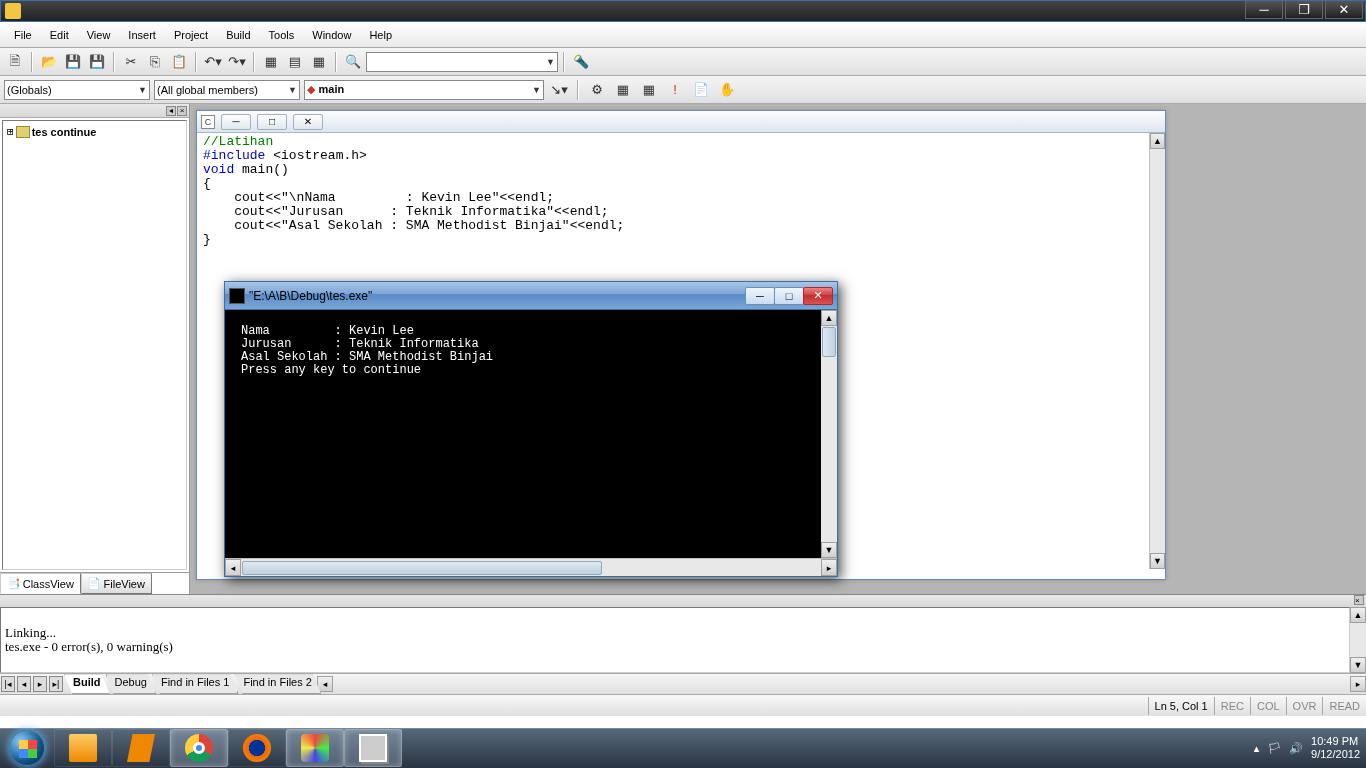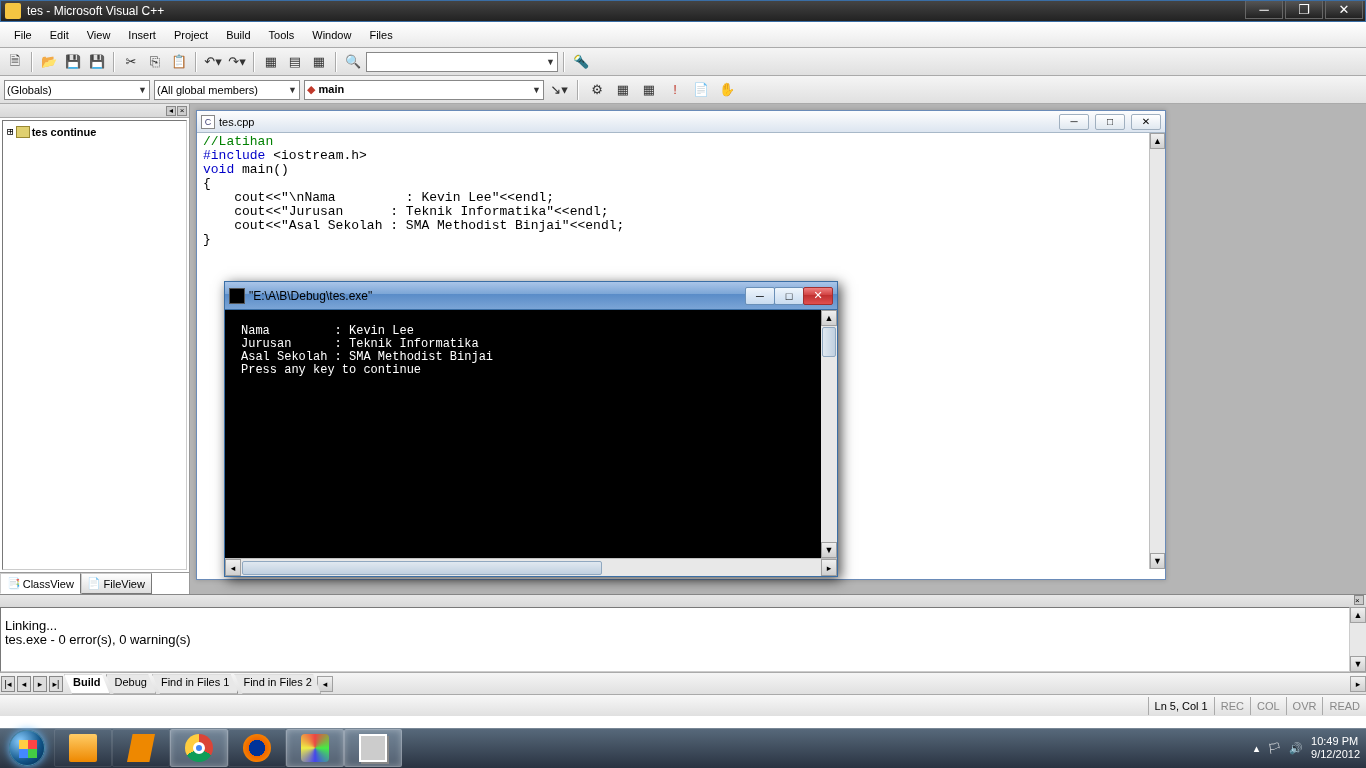--- a/index.html
+++ b/index.html
@@ -71,21 +71,21 @@
 .console-hs { height: 18px; background: #e8e8e8; display:flex; border-top:1px solid #c0c0c0; }
 .console-hs .sb-btn { width: 16px; background: linear-gradient(#f0f0f0,#d0d0d0); border: 1px solid #a0a0a0; display:flex;align-items:center;justify-content:center;font-size:9px; }
 .console-hs .hs-track { flex:1; display:flex; align-items:center; }
 .console-hs .hs-thumb { width: 360px; height:14px; background: linear-gradient(#e0e8f0,#c0d0e0); border:1px solid #90a8c0; border-radius:2px; margin:1px; }
 
 
 .output-panel { height: 100px; border-top: 1px solid #888; display:flex; flex-direction:column; }
 .output-dock { height: 12px; background: linear-gradient(#e8e8e8,#d8d8d8); display:flex; justify-content:flex-end; padding:0 2px; }
 .output-dock .dk { width:10px;height:10px;border:1px solid #888;background:#ccc;font-size:8px; }
 .output-body { flex:1; display:flex; }
-.output-text { flex:1; border: 1px inset #ccc; font-family:Liberation Sans, sans-serif; font-size:13px; padding: 11px 4px; white-space:pre; line-height:14px; }
+.output-text { flex:1; border: 1px inset #ccc; font-family:Liberation Serif, serif; font-size:13px; padding: 18px 4px; white-space:pre; line-height:14px; }
 .output-vs { width:16px; background:#e8e8e8; display:flex; flex-direction:column; }
 .output-vs .sb-btn { height:16px; background:linear-gradient(#f0f0f0,#d0d0d0); border:1px solid #a0a0a0;display:flex;align-items:center;justify-content:center;font-size:9px; }
 .output-tabs { height: 22px; display:flex; align-items:center; background:linear-gradient(#f5f5f5,#e0e0e0); border-top:1px solid #aaa; }
 .output-tabs .nav { width:14px;height:16px;border:1px solid #888;background:#ddd;display:flex;align-items:center;justify-content:center;font-size:9px;margin:0 1px; }
 .output-tab { padding: 1px 8px 5px 8px; border: 1px solid #888; border-top:1px solid #ddd; background: #e8e8e8; font-size: 11px; position:relative; clip-path: polygon(0 0, calc(100% - 8px) 0, 100% 100%, 8px 100%); margin-right:-4px; }
 .output-tab.active { background: #fff; font-weight: bold; }
 .output-hs { flex:1; display:flex; align-items:center; }
 .output-hs .sb-btn { width:16px;height:16px; background:linear-gradient(#f0f0f0,#d0d0d0); border:1px solid #a0a0a0;display:flex;align-items:center;justify-content:center;font-size:9px; }
 
 
@@ -103,38 +103,37 @@
 .tb-item.active { background: rgba(180,200,220,0.3); box-shadow: inset 0 0 6px rgba(255,255,255,0.3); border-color: rgba(255,255,255,0.3); }
 .tb-item .ti-icon { width:28px;height:28px; }
 .tray { margin-left:auto; display:flex; align-items:center; gap:8px; padding:0 6px; color:#fff; font-size:11px; }
 .tray .datetime { text-align:left; line-height:13px; font-size:11px; }
 </style>
 </head>
 <body>
 
 <div class="titlebar">
   <div class="icon"></div>
-  <div class="title">tes - Microsoft Visual C++</div>
   <div class="btns">
     <div class="btn">─</div>
     <div class="btn">❐</div>
     <div class="btn close">✕</div>
   </div>
 </div>
 
 <div class="menubar">
   <span>File</span>
   <span>Edit</span>
   <span>View</span>
   <span>Insert</span>
   <span>Project</span>
   <span>Build</span>
   <span>Tools</span>
   <span>Window</span>
-  <span>Files</span>
+  <span>Help</span>
 </div>
 
 <div class="toolbar">
   <div class="tb-btn">🗎</div>
   <div class="tb-sep"></div>
   <div class="tb-btn">📂</div>
   <div class="tb-btn">💾</div>
   <div class="tb-btn">💾</div>
   <div class="tb-sep"></div>
   <div class="tb-btn">✂</div>
@@ -196,21 +195,20 @@
     <div class="side-tabs">
       <div class="side-tab active">📑<span>ClassView</span></div>
       <div class="side-tab">📄<span>FileView</span></div>
     </div>
   </div>
 
   <div class="editor-area">
     <div class="editor-window">
       <div class="editor-titlebar">
         <div class="eicon">C</div>
-        <div class="etitle">tes.cpp</div>
         <div class="ewbtn">─</div>
         <div class="ewbtn">□</div>
         <div class="ewbtn">✕</div>
       </div>
       <div class="editor-body">
         <div class="code"><span class="cmt">//Latihan</span>
 <span class="kw">#include</span><span> &lt;iostream.h&gt;</span>
 <span class="kw">void</span><span> main()</span>
 <span>{</span>
 <span>    cout&lt;&lt;</span><span>"\nNama         : Kevin Lee"</span><span>&lt;&lt;endl;</span>

